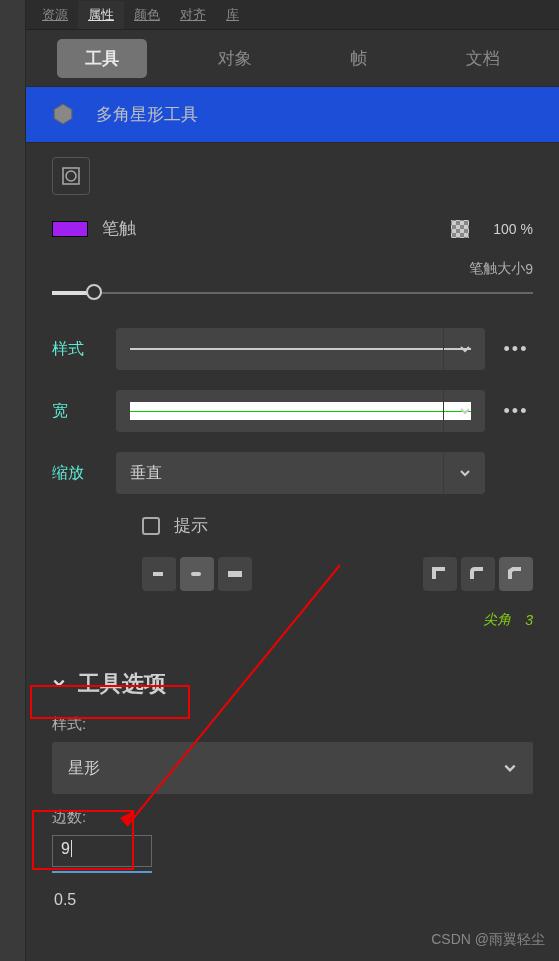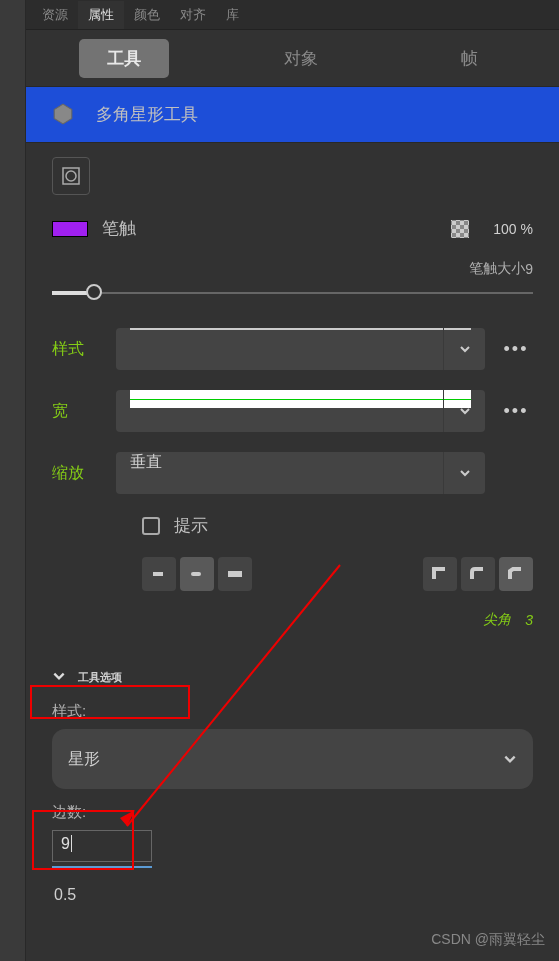--- a/index.html
+++ b/index.html
@@ -46,20 +46,21 @@
       align-items: center;
       padding: 0 6px;
       background: #2c2c2c;
       border-bottom: 1px solid #222;
     }
     .top-tab {
       padding: 5px 10px;
       color: #8a8a8a;
       font-size: 13px;
       cursor: pointer;
+      text-decoration: underline;
     }
     .top-tab.active {
       color: #e0e0e0;
       background: #323232;
     }
     .mode-tabs {
       display: flex;
       justify-content: space-around;
       height: 56px;
       align-items: center;
@@ -173,29 +174,30 @@
       cursor: pointer;
     }
     .control-row {
       display: flex;
       align-items: center;
       gap: 14px;
       padding: 10px 26px;
     }
     .control-label {
       width: 50px;
-      color: #84cc16;
+      color: #5eead4;
       font-size: 16px;
     }
     .dropdown {
       flex: 1;
       height: 42px;
       background: #444;
       border-radius: 4px;
       display: flex;
+      align-items: center;
       padding: 0 14px;
       cursor: pointer;
       position: relative;
     }
     .dropdown .chev {
       position: absolute;
       right: 0;
       top: 0;
       width: 42px;
       height: 42px;
@@ -284,38 +286,38 @@
       align-items: center;
       gap: 12px;
       padding: 10px 26px;
       cursor: pointer;
       margin-top: 20px;
     }
     .chev-down {
       color: #ccc;
     }
     .collapse-title {
-      font-size: 11px;
+      font-size: 22px;
       color: #d0d0d0;
       font-weight: bold;
     }
     .form-section {
       padding: 6px 26px;
     }
     .form-label {
       color: #b0b0b0;
       font-size: 15px;
       margin-bottom: 8px;
       display: block;
     }
     .full-dropdown {
       width: 100%;
-      height: 60px;
+      height: 52px;
       background: #444;
-      border-radius: 13px;
+      border-radius: 2px;
       display: flex;
       align-items: center;
       justify-content: space-between;
       padding: 0 16px;
       cursor: pointer;
       color: #d0d0d0;
       font-size: 16px;
       margin-bottom: 14px;
     }
     .num-input {
@@ -368,20 +370,21 @@
     <div class="top-tab active">属性</div>
     <div class="top-tab">颜色</div>
     <div class="top-tab">对齐</div>
     <div class="top-tab">库</div>
   </div>
 
   <div class="mode-tabs">
     <div class="mode-tab active">工具</div>
     <div class="mode-tab">对象</div>
     <div class="mode-tab">帧</div>
+    <div class="mode-tab">文档</div>
   </div>
 
   <div class="tool-header">
     <svg class="hex-icon" viewBox="0 0 20 20">
       <polygon points="10,1 18,6 18,14 10,19 2,14 2,6" fill="#888" stroke="#666"></polygon>
     </svg>
     <span class="tool-title">多角星形工具</span>
   </div>
 
   <div class="section">

